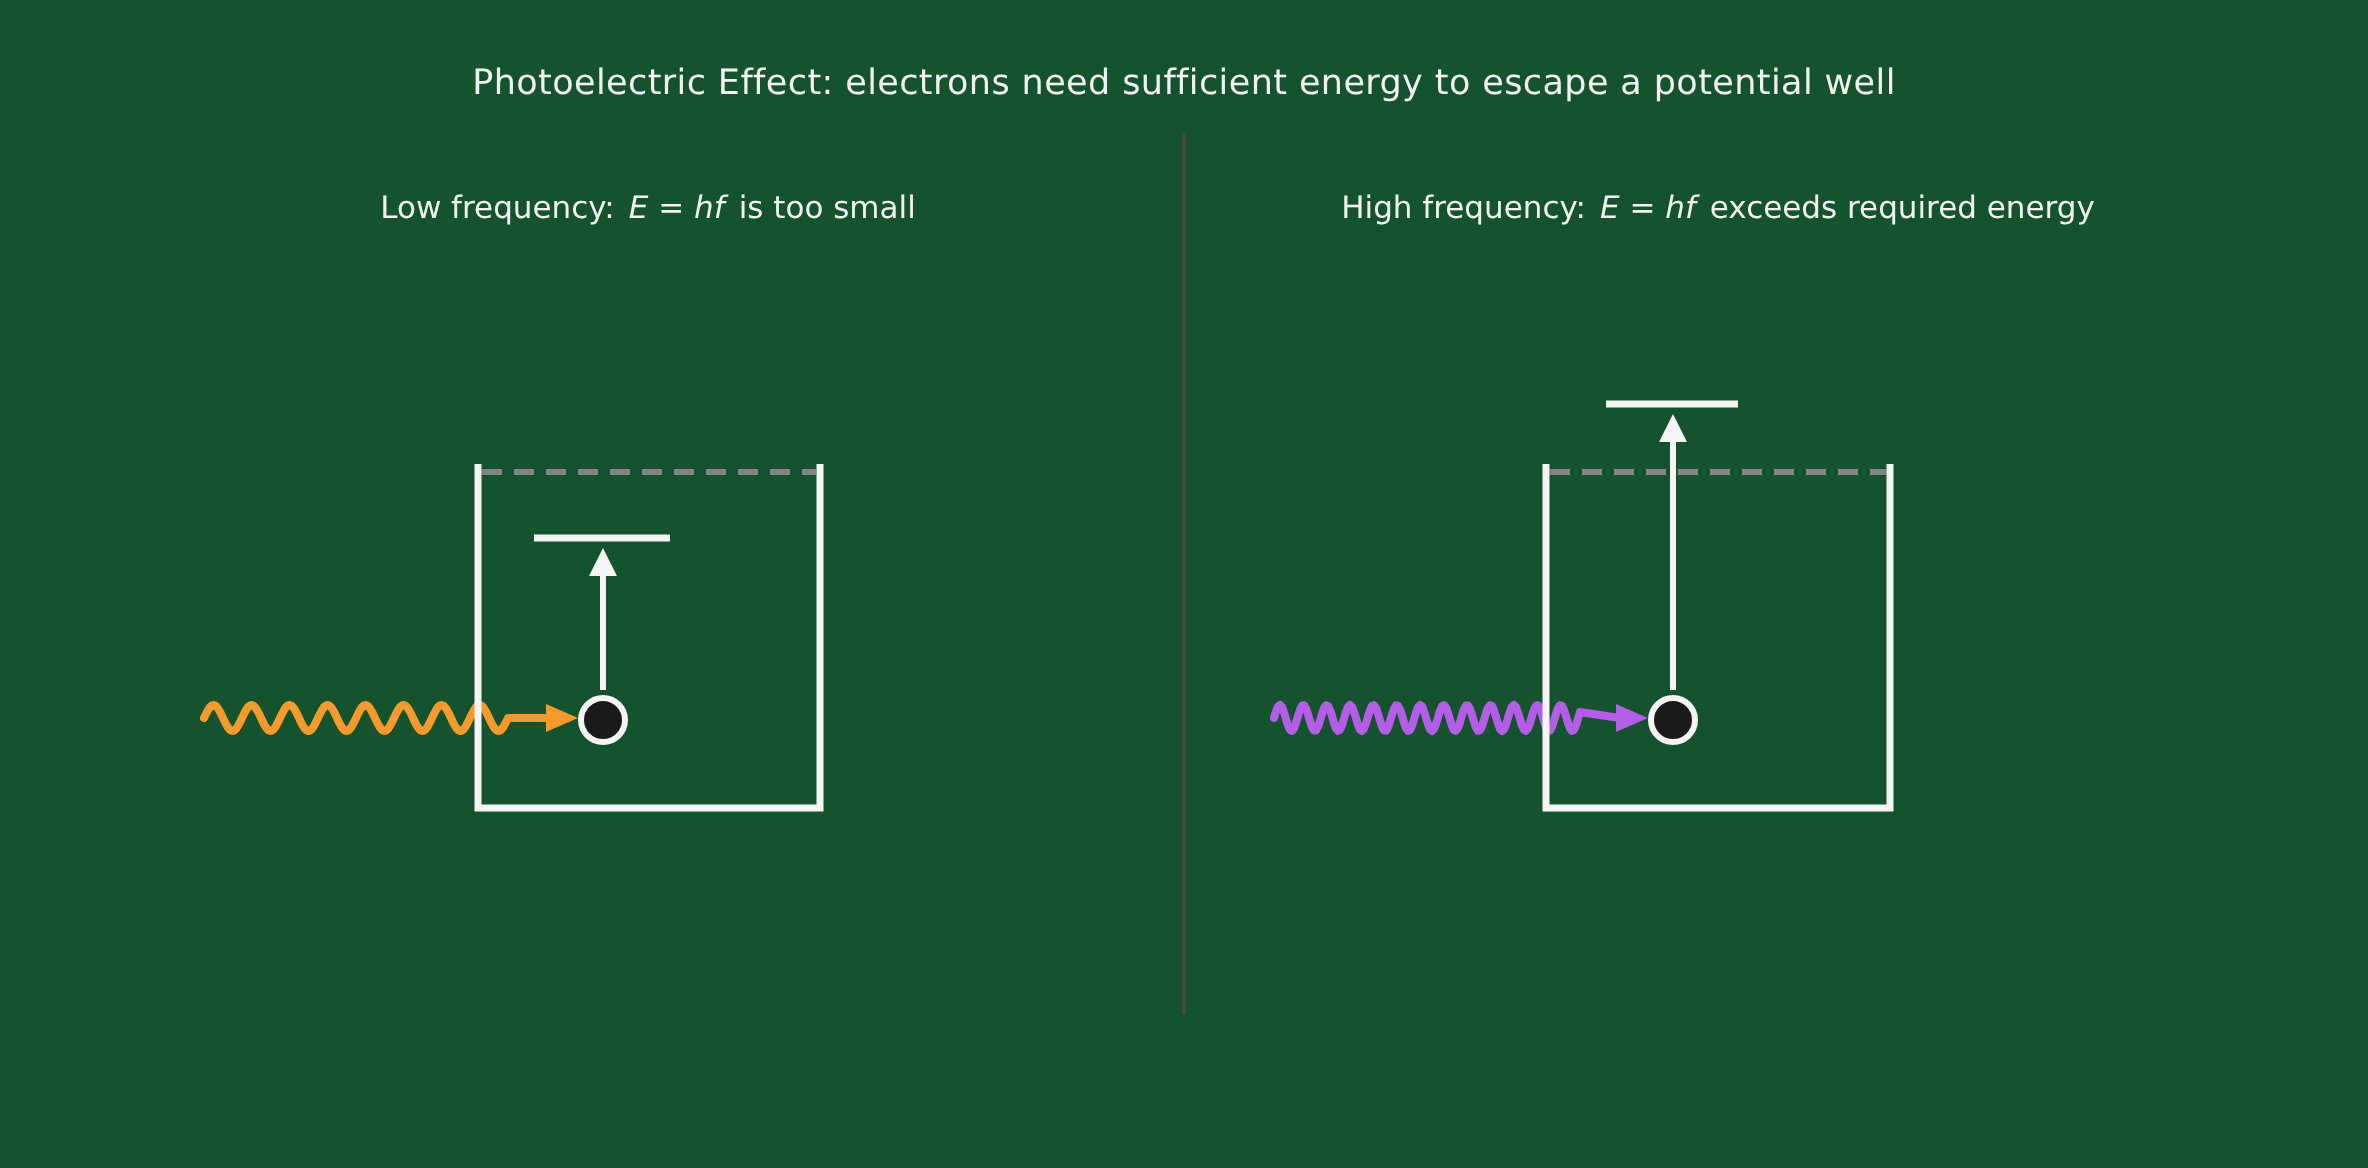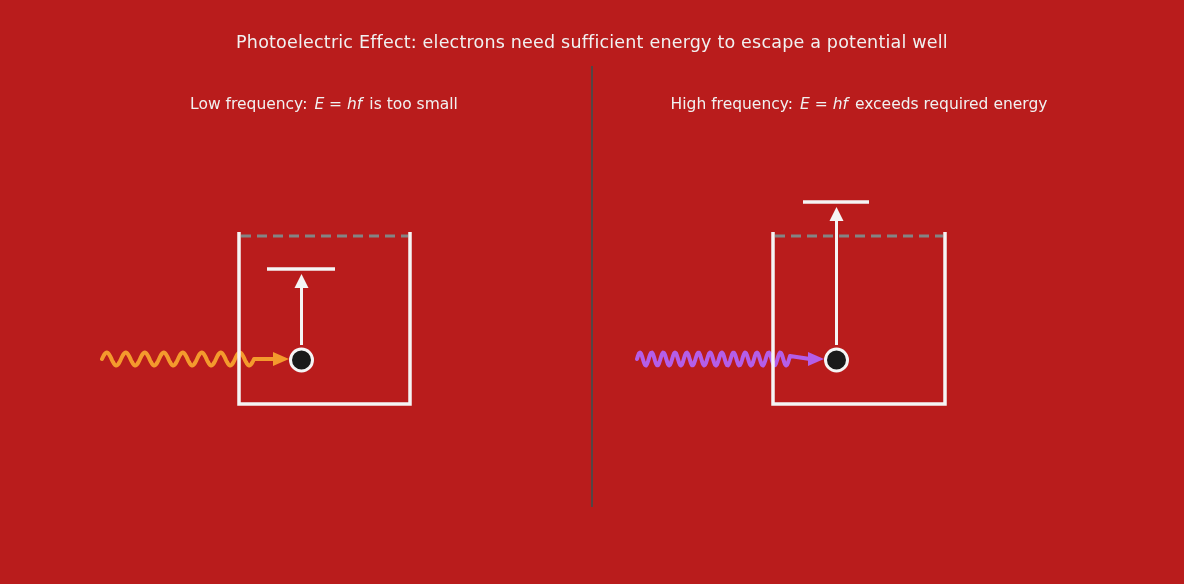--- a/index.html
+++ b/index.html
@@ -4,21 +4,21 @@
 <style>
   html, body {
     margin: 0;
     padding: 0;
     background: #1a1a1a;
   }
   .stage {
     position: relative;
     width: 1184px;
     height: 584px;
-    background: #b91c1c;
+    background: #14532d;
     overflow: hidden;
     font-family: "DejaVu Sans", sans-serif;
   }
   .title {
     position: absolute;
     top: 32px;
     left: 0;
     width: 100%;
     text-align: center;
     font-size: 17.5px;

